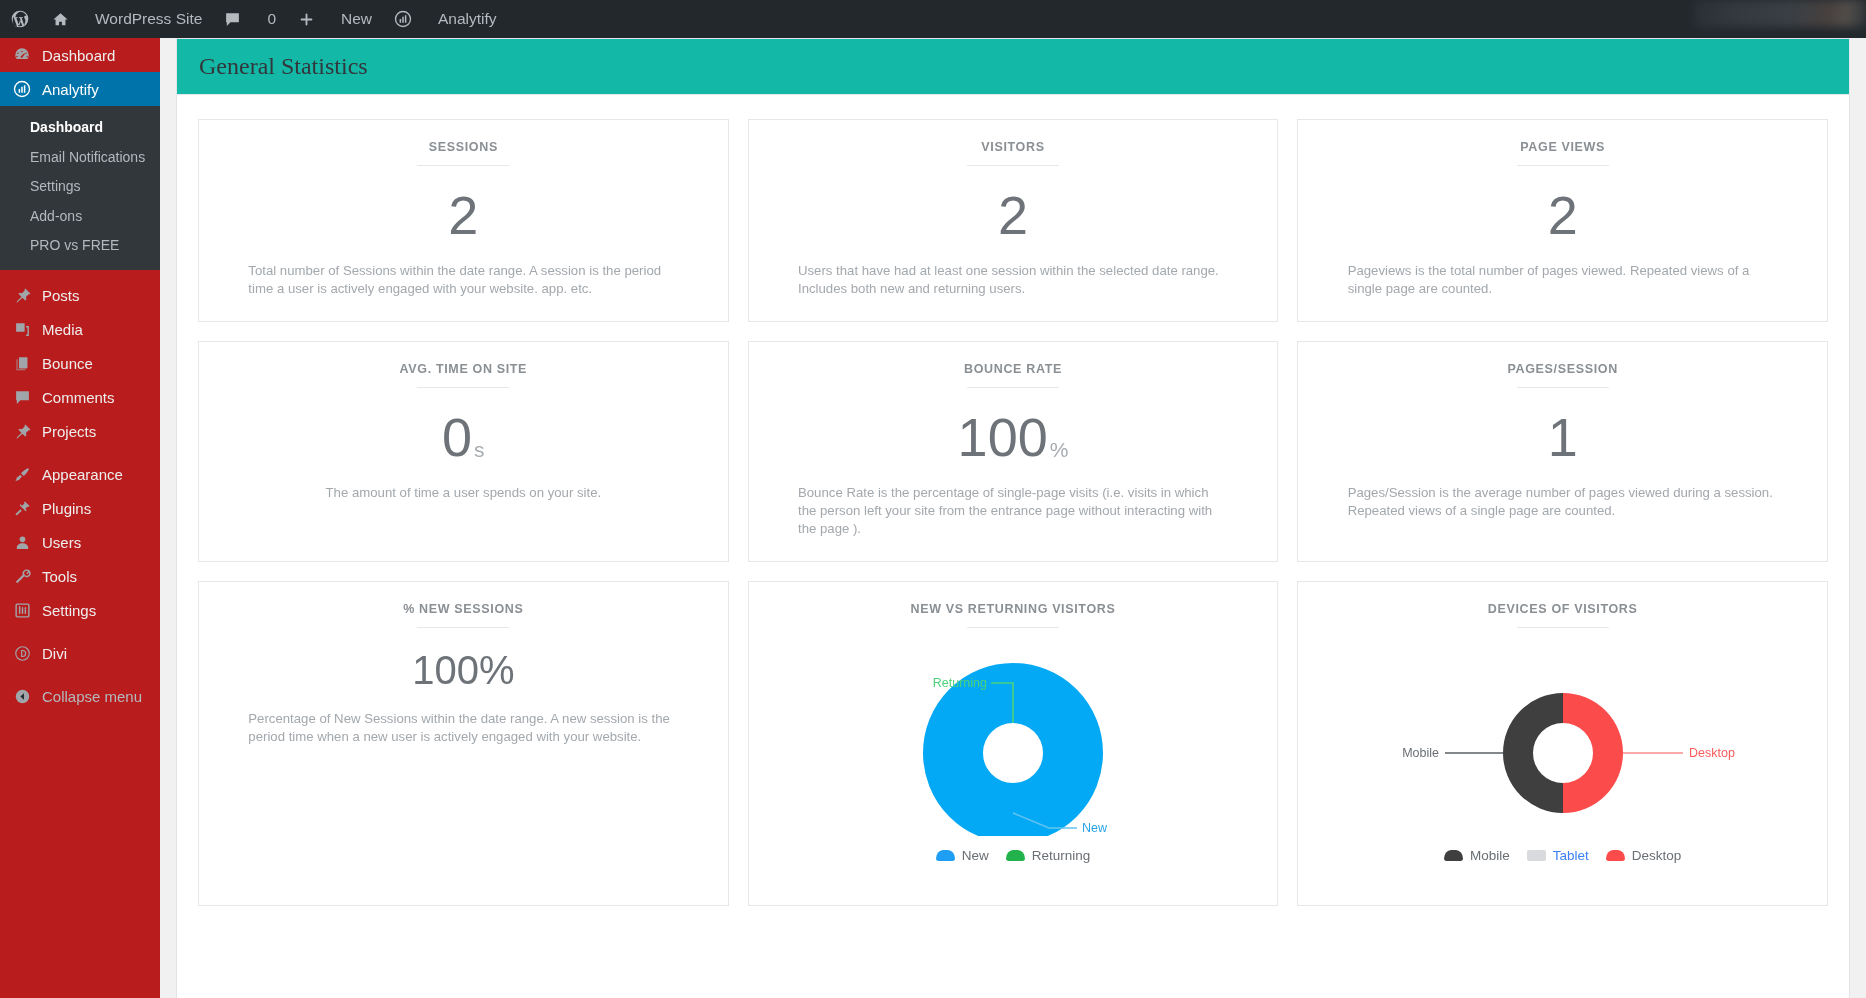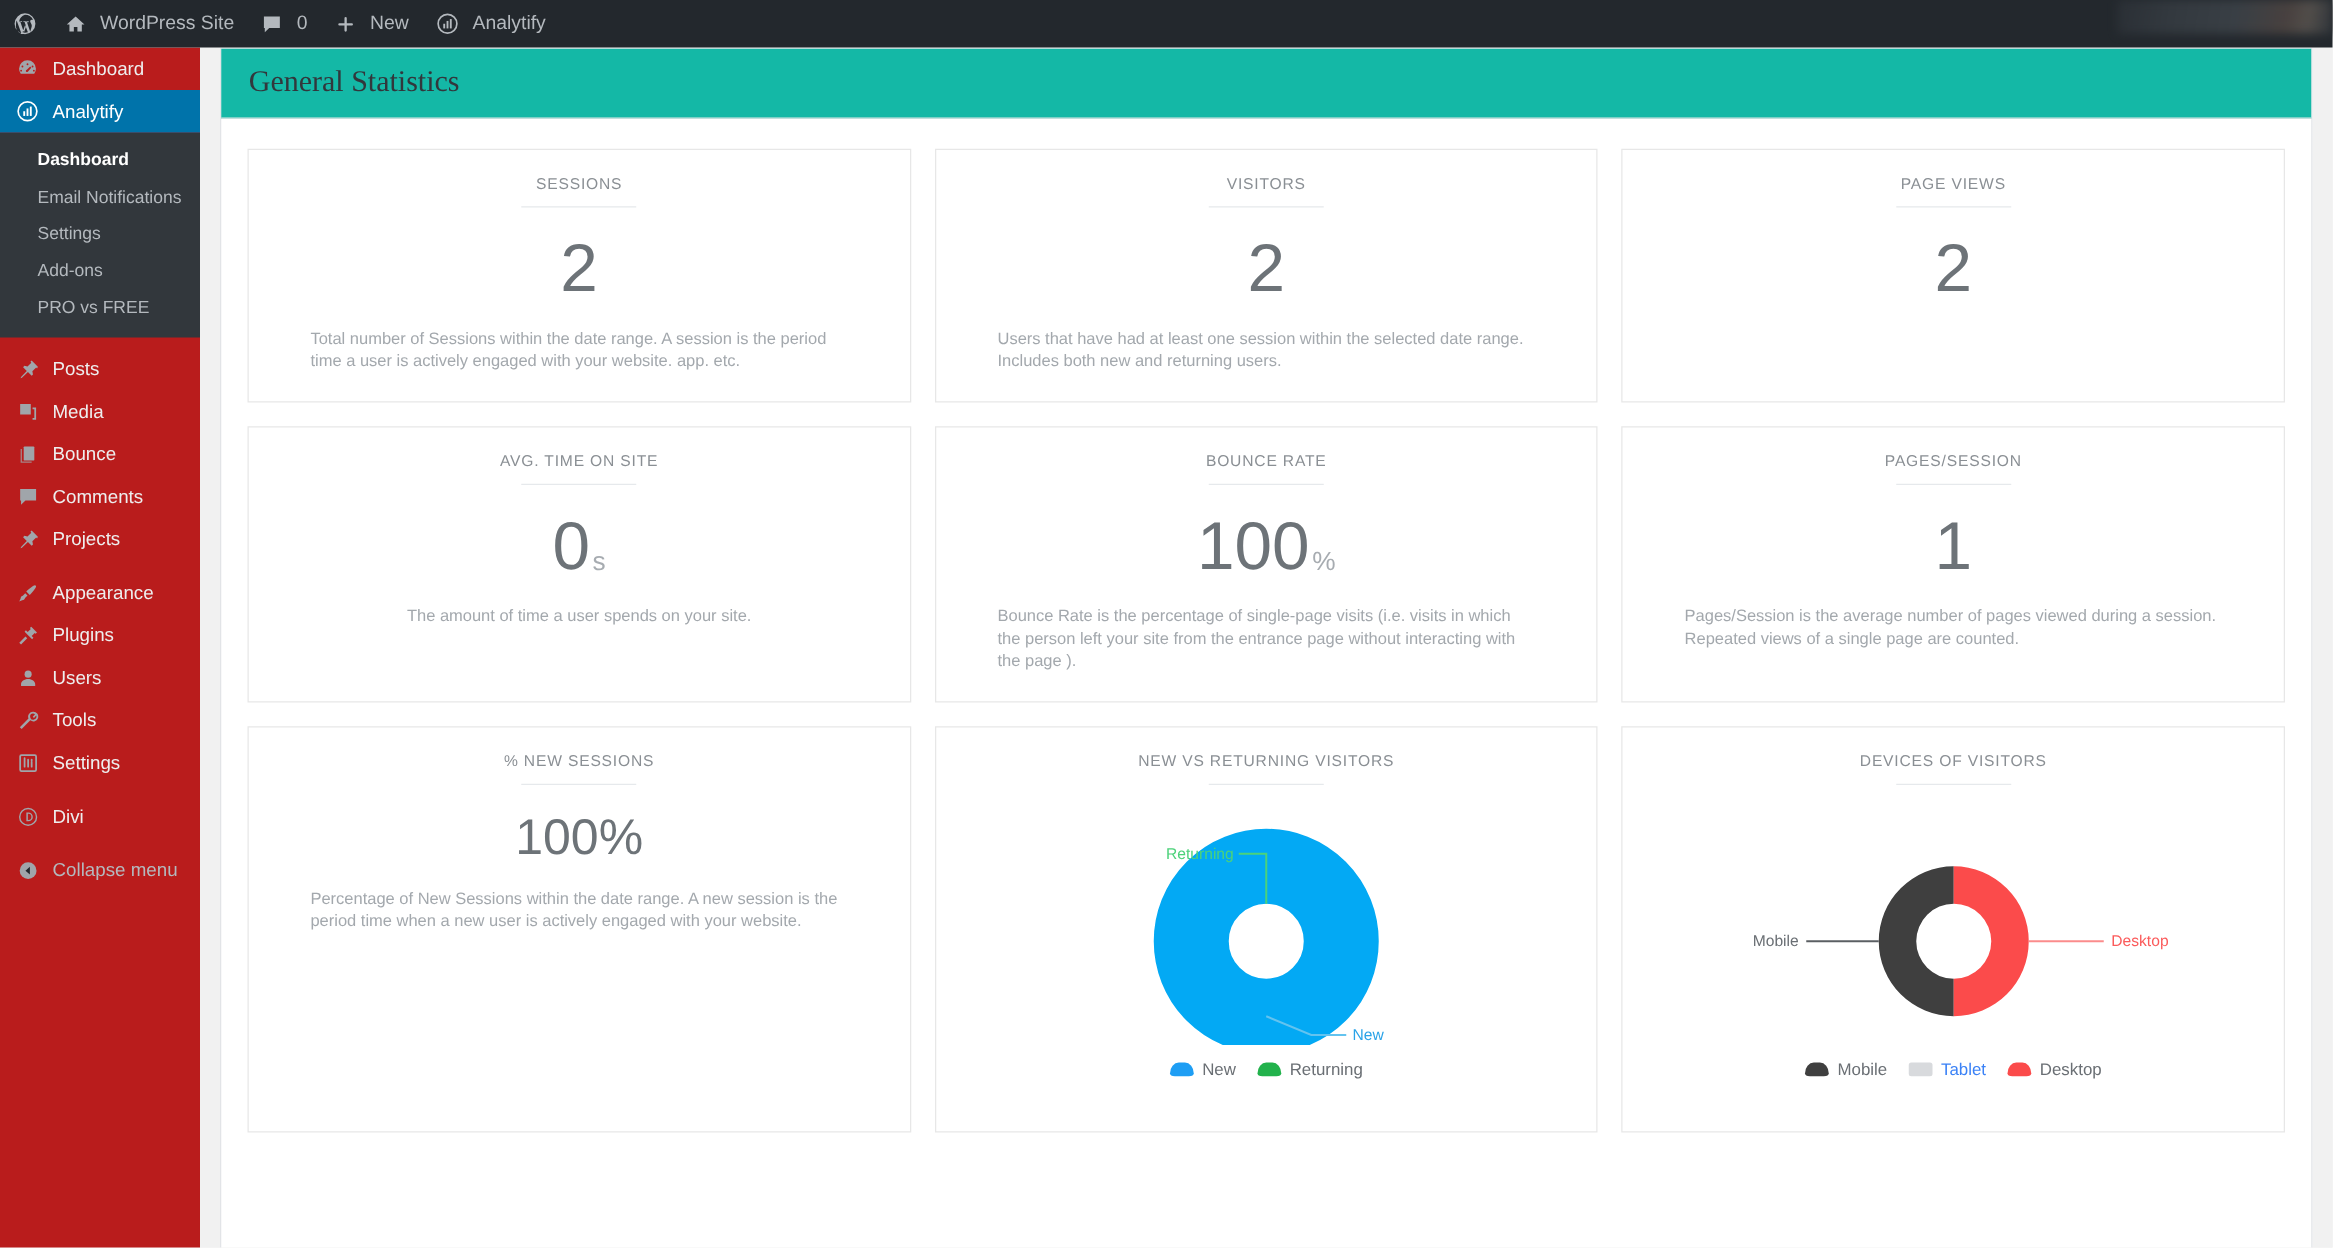--- a/index.html
+++ b/index.html
@@ -13,21 +13,21 @@
   
   #adminbar {
     position: absolute; top: 0; left: 0;
     width: 1866px; height: 38px;
     background: #23282d;
     display: flex; align-items: center;
     color: #b4b9be; font-size: 15.5px;
     z-index: 30;
   }
   .ab-item {
-    display: flex; align-items: center; gap: 11px;
+    display: flex; align-items: center; gap: 26px;
     height: 38px; padding: 0 11px;
     color: #b4b9be; text-decoration: none; white-space: nowrap;
   }
   .ab-item:first-child { padding-left: 10px; }
   .ab-glyph { display: inline-flex; align-items: center; justify-content: center; }
   .ab-count { color: #b4b9be; }
   #adminbar-redaction {
     position: absolute; top: 0; right: 0;
     width: 172px; height: 27px;
     background: linear-gradient(100deg,#2b3036 0%,#343a40 25%,#3a4046 55%,#4a4240 78%,#54504c 88%,#30353b 100%);
@@ -104,21 +104,21 @@
   .card {
     background: #fff; border: 1px solid #e7e7e7;
     padding: 20px 18px 22px 18px;
     display: flex; flex-direction: column; align-items: center;
   }
   .card.r1 { min-height: 203px; }
   .card.r2 { min-height: 221px; }
   .card.r3 { min-height: 325px; }
 
   .card-title {
-    font-size: 12.5px; font-weight: normal; letter-spacing: .65px;
+    font-size: 12.5px; font-weight: bold; letter-spacing: .65px;
     color: #8a8f94; text-transform: uppercase; text-align: center;
   }
   .card-rule {
     width: 92px; height: 1px; background: #e6e9ec;
     margin: 11px 0 0 0;
   }
   .big-number {
     font-size: 54px; font-weight: 300; color: #6d7378;
     line-height: 1; margin-top: 22px;
     display: flex; align-items: flex-end; justify-content: center;
@@ -365,20 +365,21 @@
         </div>
         <div class="card-desc">Users that have had at least one session within the selected date range. Includes both new and returning users.</div>
       </div>
 
       <div class="card r1">
         <div class="card-title">PAGE VIEWS</div>
         <div class="card-rule"></div>
         <div class="big-number">
           <span>2</span>
         </div>
+        <div class="card-desc">Pageviews is the total number of pages viewed. Repeated views of a single page are counted.</div>
       </div>
 
       <div class="card r2">
         <div class="card-title">AVG. TIME ON SITE</div>
         <div class="card-rule"></div>
         <div class="big-number">
           <span>0</span>
           <span class="unit">s</span>
         </div>
         <div class="card-desc">The amount of time a user spends on your site.</div>

